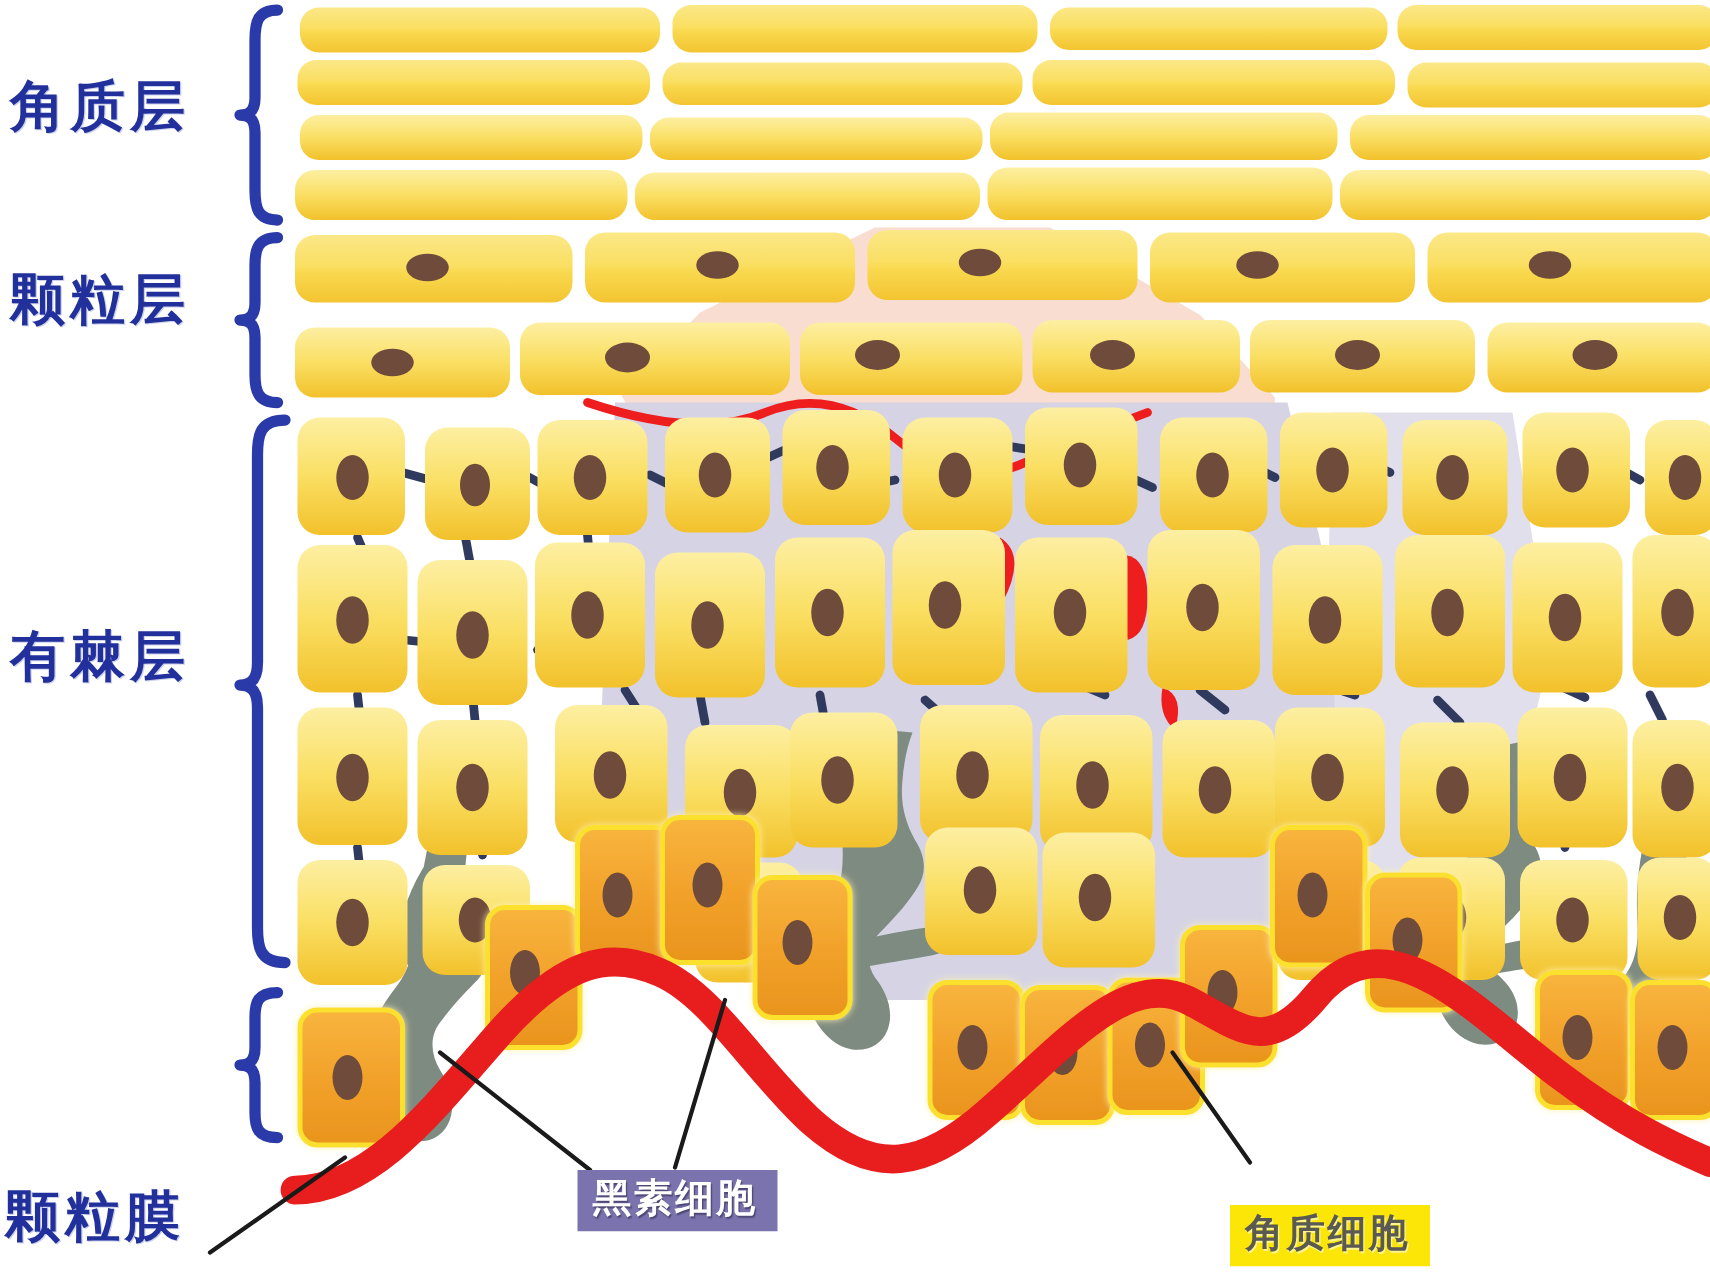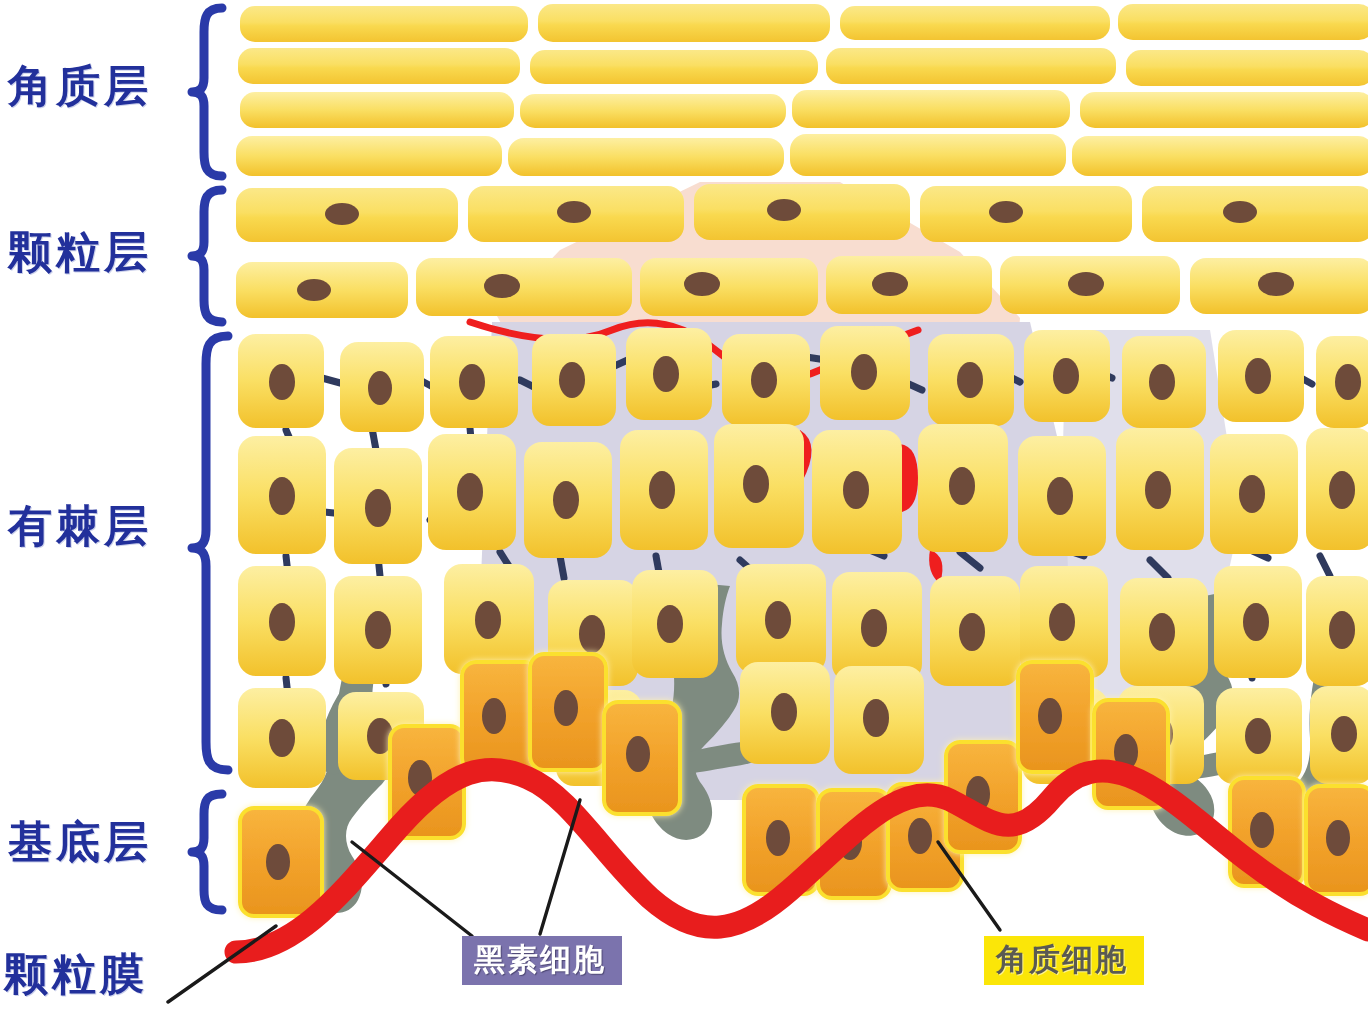--- a/index.html
+++ b/index.html
@@ -33,20 +33,21 @@
     line-height:1;
     font-family:"DejaVu Sans","Liberation Sans",sans-serif;
   }
   .callout.melanocyte{
     background:#7b73ad;color:#ffffff;
     text-shadow:1px 1px 1px rgba(40,35,70,.55);
   }
   .callout.keratinocyte{
     background:#fbe608;color:#5a5a52;
     text-shadow:1px 1px 0 rgba(255,255,255,.55);
+    margin-top:28px;
   }
 </style>
 </head>
 <body>
 
 <div id="stage">
 
   <svg id="diagram" viewBox="0 0 1368 1020">
     <defs>
       <linearGradient id="gKera" x1="0" y1="0" x2="0" y2="1">
@@ -500,21 +501,20 @@
       <path d="M222 190 C206 190 204 200 204 212 L204 242 C204 252 200 256 192 256
                C200 256 204 260 204 270 L204 300 C204 312 206 322 222 322"></path>
       <path d="M228 336 C208 336 206 348 206 364 L206 530 C206 542 202 548 192 548
                C202 548 206 554 206 566 L206 742 C206 758 208 770 228 770"></path>
       <path d="M222 794 C206 794 204 802 204 814 L204 838 C204 848 200 852 192 852
                C200 852 204 856 204 866 L204 890 C204 902 206 910 222 910"></path>
     </g>
   </svg>
 
   <div class="layer-label" style="left:8px;top:64px;">角质层</div>
-  <div class="layer-label" style="left:8px;top:230px;">颗粒层</div>
+  <div class="layer-label" style="left:8px;top:218px;">颗粒层</div>
   <div class="layer-label" style="left:8px;top:504px;">有棘层</div>
-  <div class="layer-label" style="left:8px;top:820px;">基底层</div>
   <div class="layer-label" style="left:4px;top:952px;">颗粒膜</div>
 
   <div class="callout melanocyte" style="left:462px;top:936px;">黑素细胞</div>
   <div class="callout keratinocyte" style="left:984px;top:936px;">角质细胞</div>
 
 </div>
 
 </body></html>

